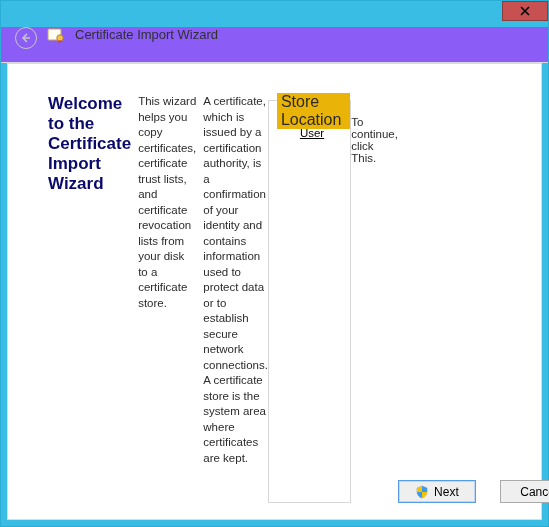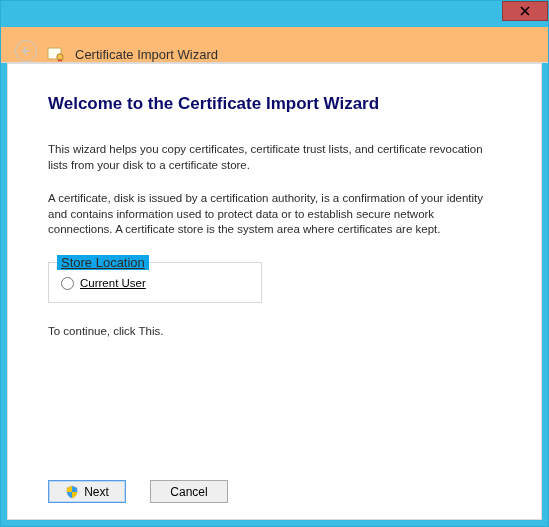--- a/index.html
+++ b/index.html
@@ -34,24 +34,24 @@
     display: flex;
     align-items: center;
     justify-content: center;
     margin-right: 0px;
     margin-top: 0px;
     font-family: Arial, sans-serif;
   }
   .close-btn svg { display:block; }
   .header-strip {
     height: 36px;
-    background: #fdba74;
+    background: #8b5cf6;
     border-bottom: 1px solid #d9d9d9;
     display: flex;
-    align-items: flex-end;
+    align-items: flex-start;
     padding-left: 14px;
     gap: 10px;
   }
   .back-circle {
     width: 22px; height: 22px;
     border: 1px solid #c9c9c9;
     border-radius: 50%;
     display:flex; align-items:center; justify-content:center;
     color:#bdbdbd;
   }
@@ -62,51 +62,51 @@
   .content-area {
     position: absolute;
     top: 62px;
     left: 6px;
     right: 6px;
     bottom: 6px;
     background: #fff;
     border: 1px solid #dcdcdc;
     padding: 30px 38px 16px 40px;
     display: flex;
-    flex-direction: column;
+    flex-direction: row;
   }
   .page-heading {
     font-size: 17px;
     font-weight: bold;
     color: #0a0a6c;
     margin-bottom: 28px;
   }
   .para {
     font-size: 11.5px;
     color: #2b2b2b;
     line-height: 1.35;
     margin-bottom: 18px;
     max-width: 440px;
+    margin-left: 7px;
   }
   .groupbox {
     border: 1px solid #d7d7d7;
     width: 214px;
     padding: 8px 12px 12px 12px;
     margin-top: 6px;
     position: relative;
   }
   .groupbox .legend {
     position: absolute;
     top: -8px;
     left: 8px;
-    background: #0ea5e9;
+    background: #eab308;
     padding: 0 4px;
-    font-size: 13px;
+    font-size: 16px;
     color: #2b2b2b;
-    text-decoration: underline;
   }
   .radio-row {
     display: flex;
     align-items: flex-start;
     gap: 6px;
     font-size: 11.5px;
     margin-top: 6px;
     text-decoration: underline;
   }
   .radio-row input { margin:0; }
@@ -176,21 +176,21 @@
       </svg>
     </span>
     <span class="wiz-title">Certificate Import Wizard</span>
   </div>
 
   <div class="content-area">
 
     <div class="page-heading">Welcome to the Certificate Import Wizard</div>
 
     <div class="para">This wizard helps you copy certificates, certificate trust lists, and certificate revocation lists from your disk to a certificate store.</div>
-    <div class="para">A certificate, disk is issued by a certification authority, is a confirmation of your identity and contains information used to protect data or to establish secure network connections. A certificate store is the system area where certificates are kept.</div>
+    <div class="para">A certificate, which is issued by a certification authority, is a confirmation of your identity and contains information used to protect data or to establish secure network connections. A certificate store is the system area where certificates are kept.</div>
 
     <div class="groupbox">
       <span class="legend">Store Location</span>
 
       <label class="radio-row">
         <input type="radio" name="storeloc" style="">
         <span>Current User</span>
       </label>
 
     </div>

